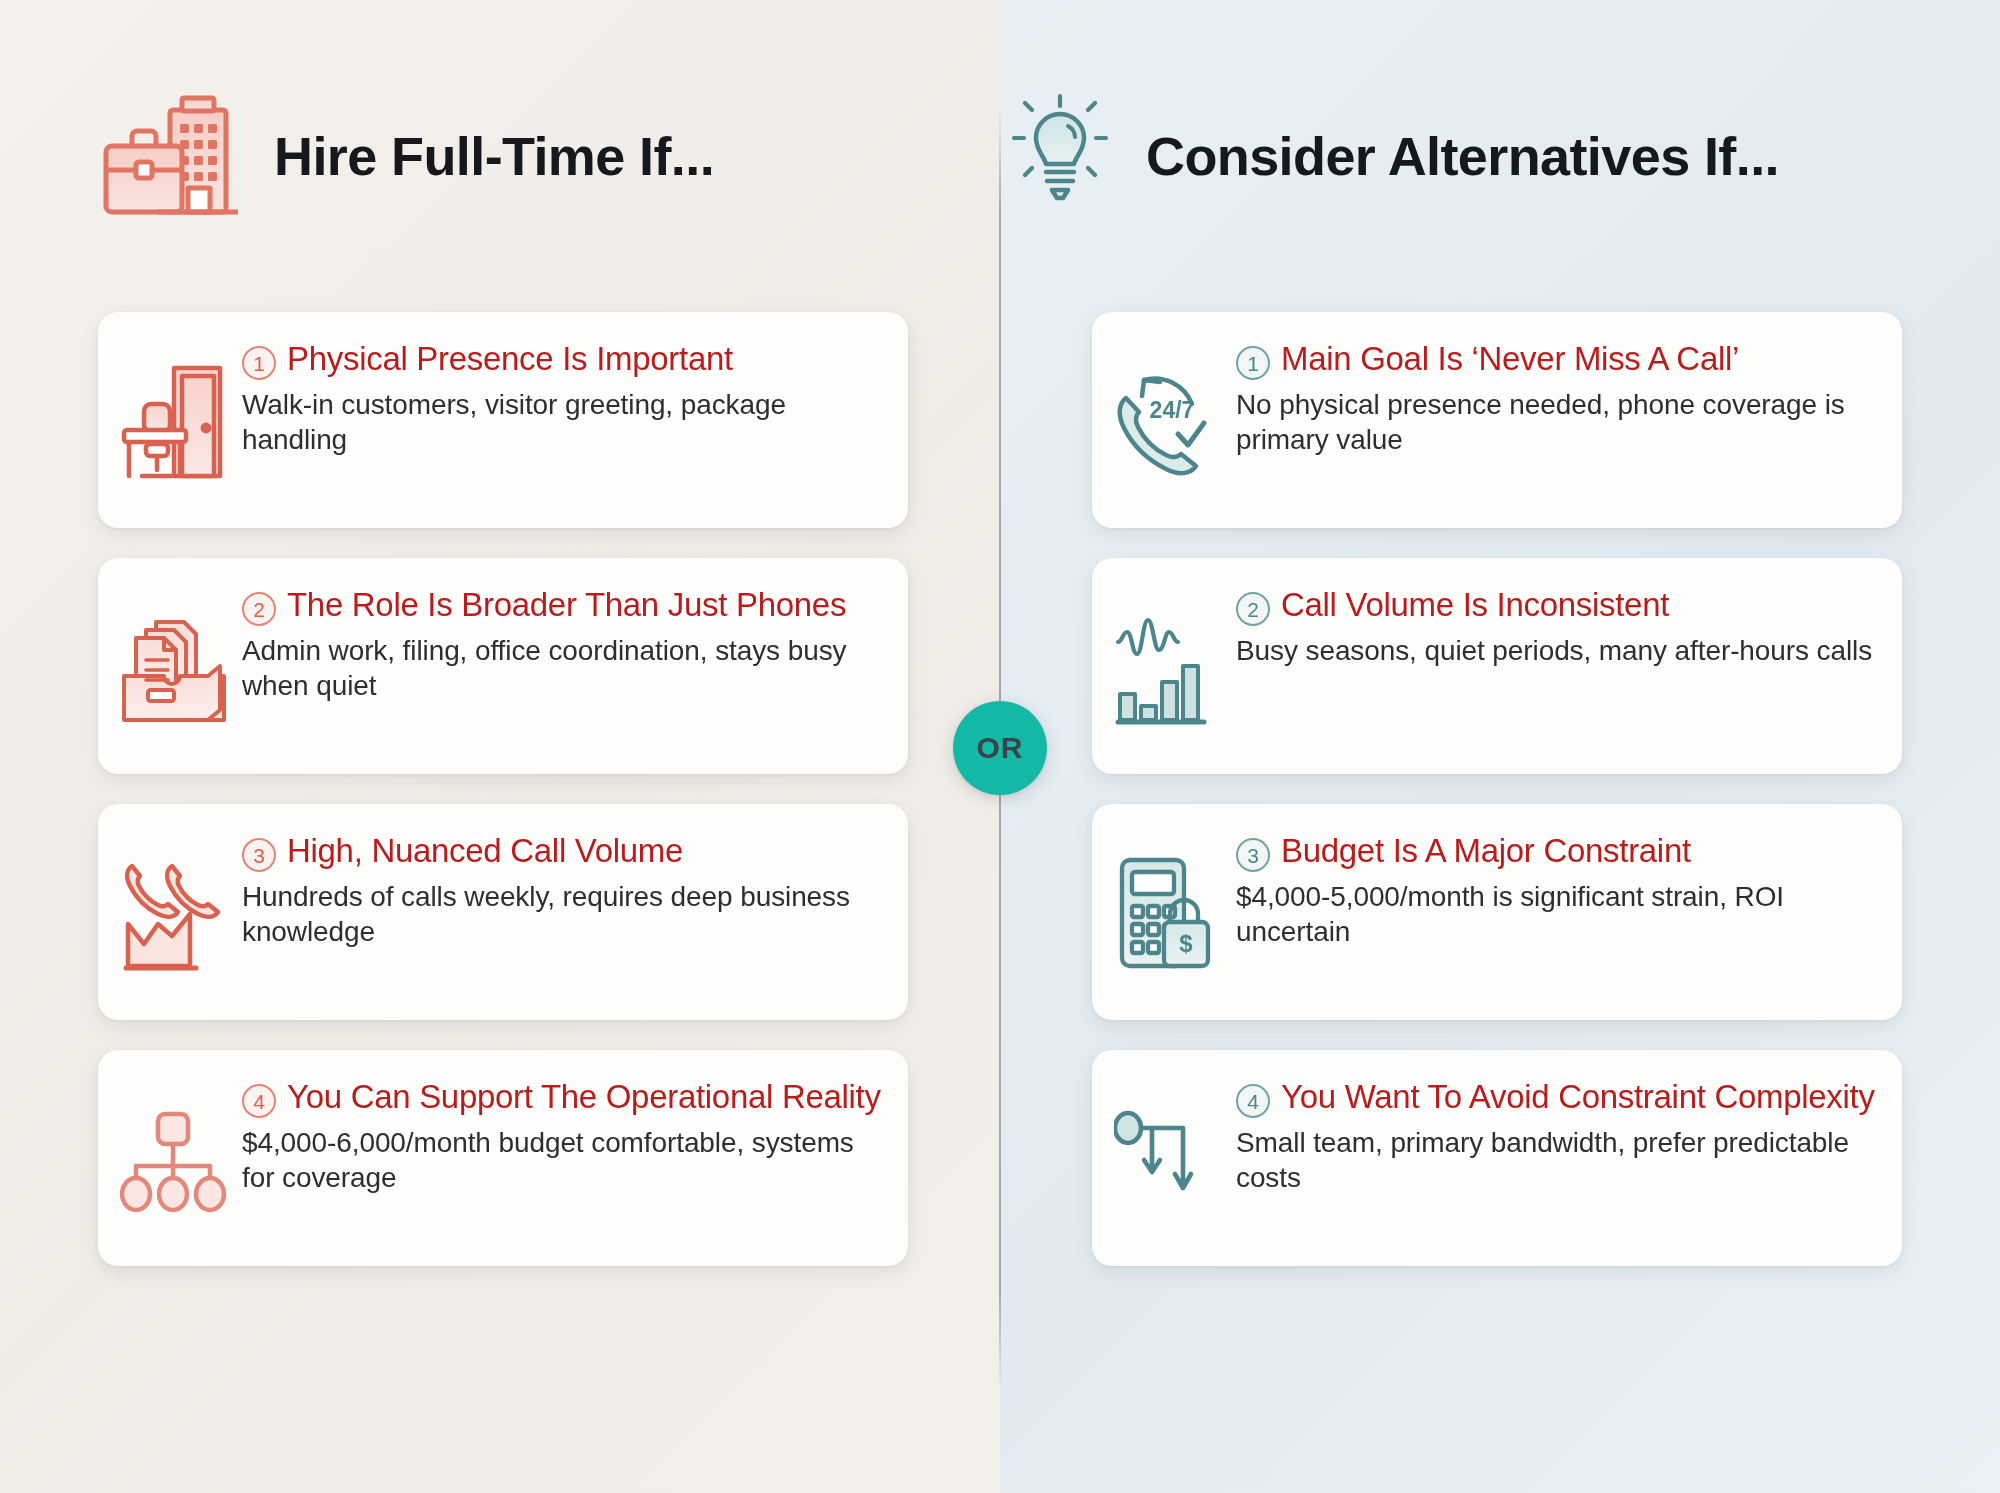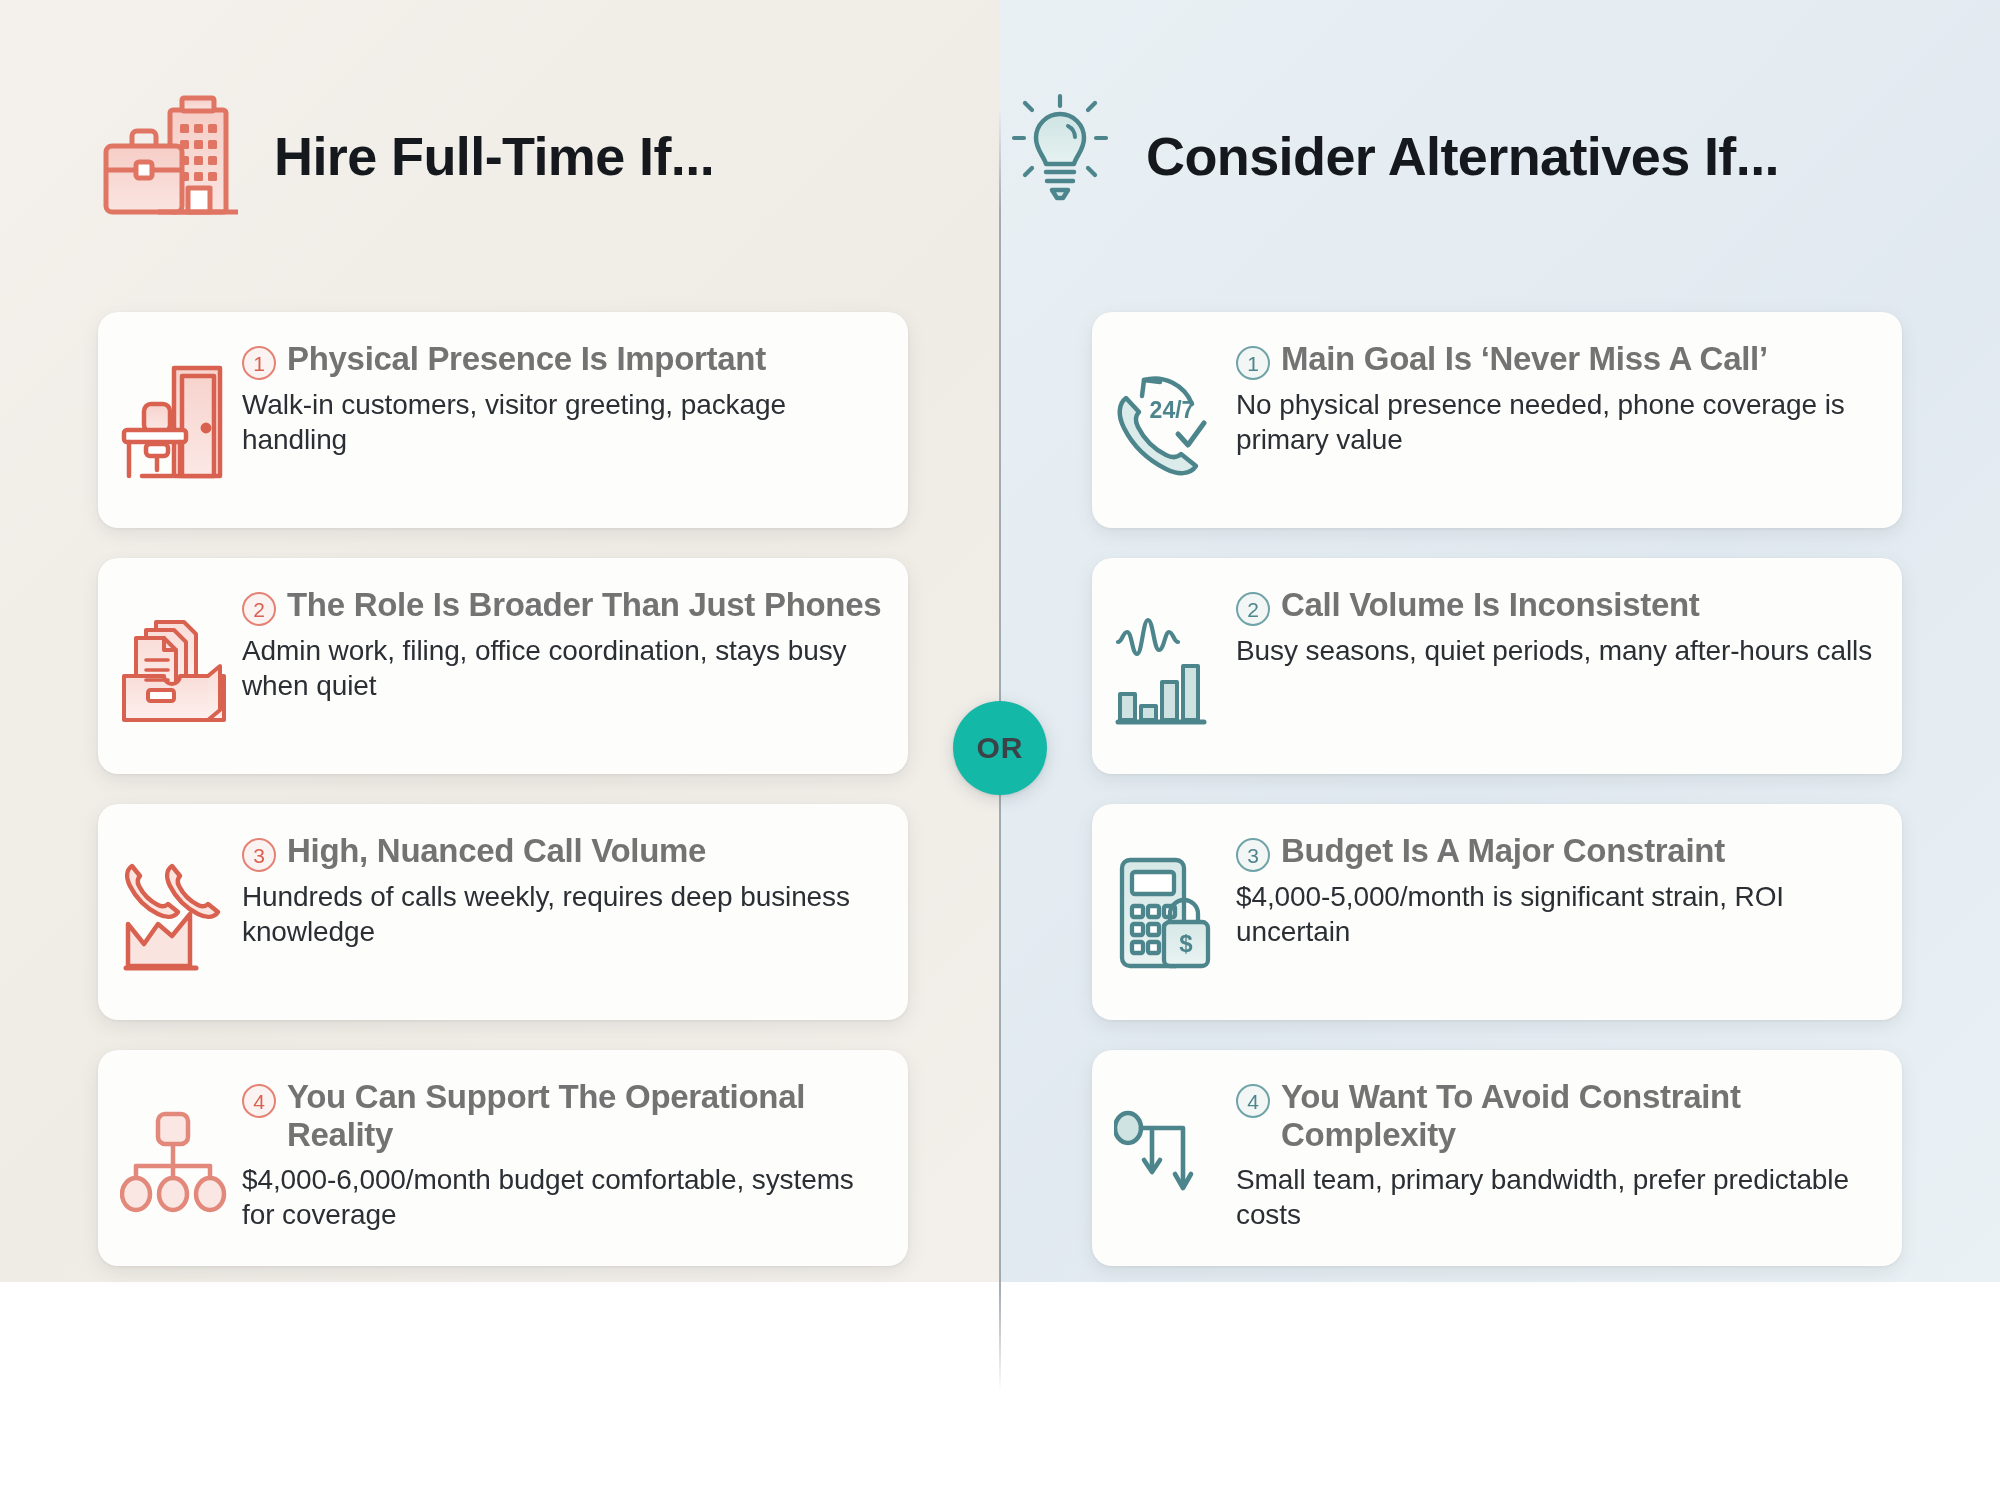--- a/index.html
+++ b/index.html
@@ -3,21 +3,21 @@
 <meta charset="utf-8">
 <style>
   * { margin:0; padding:0; box-sizing:border-box; }
   html, body {
     width:2000px; height:1493px;
     font-family:"Liberation Sans", sans-serif;
     overflow:hidden;
   }
   .canvas {
     position:relative;
-    width:2000px; height:1282px;
+    width:2000px; height:1493px;
     display:flex;
   }
   .panel { position:relative; width:50%; height:100%; }
   .panel-left  { background:linear-gradient(135deg,#f4f1ec 0%,#efebe5 55%,#f3f0eb 100%); }
   .panel-right { background:linear-gradient(135deg,#e9f0f4 0%,#e1eaf0 55%,#eaf1f5 100%); }
 
   .divider {
     position:absolute; left:999px; top:108px;
     width:2px; height:1285px;
     background:linear-gradient(180deg,rgba(170,175,180,0) 0%,rgba(150,158,165,.85) 8%,rgba(150,158,165,.85) 92%,rgba(170,175,180,0) 100%);
@@ -73,21 +73,21 @@
   .num {
     flex:0 0 auto; margin-top:6px;
     width:34px; height:34px; border-radius:50%;
     display:flex; align-items:center; justify-content:center;
     font-size:21px; font-weight:400; line-height:1;
   }
   .num-left  { border:2.2px solid #e58274; color:#d9614f; background:rgba(229,130,116,.08); }
   .num-right { border:2.2px solid #6fa3a8; color:#4d858c; background:rgba(111,163,168,.08); }
 
   .card-title {
-    font-size:33px; font-weight:bold; color:#737373;
+    font-size:33px; font-weight:normal; color:#b91c1c;
     line-height:1.16; letter-spacing:-0.3px;
   }
   .card-desc {
     margin-top:7px; font-size:28px; color:#2b2f34;
     line-height:1.26; letter-spacing:-0.1px;
   }
 </style>
 </head>
 <body>
 

